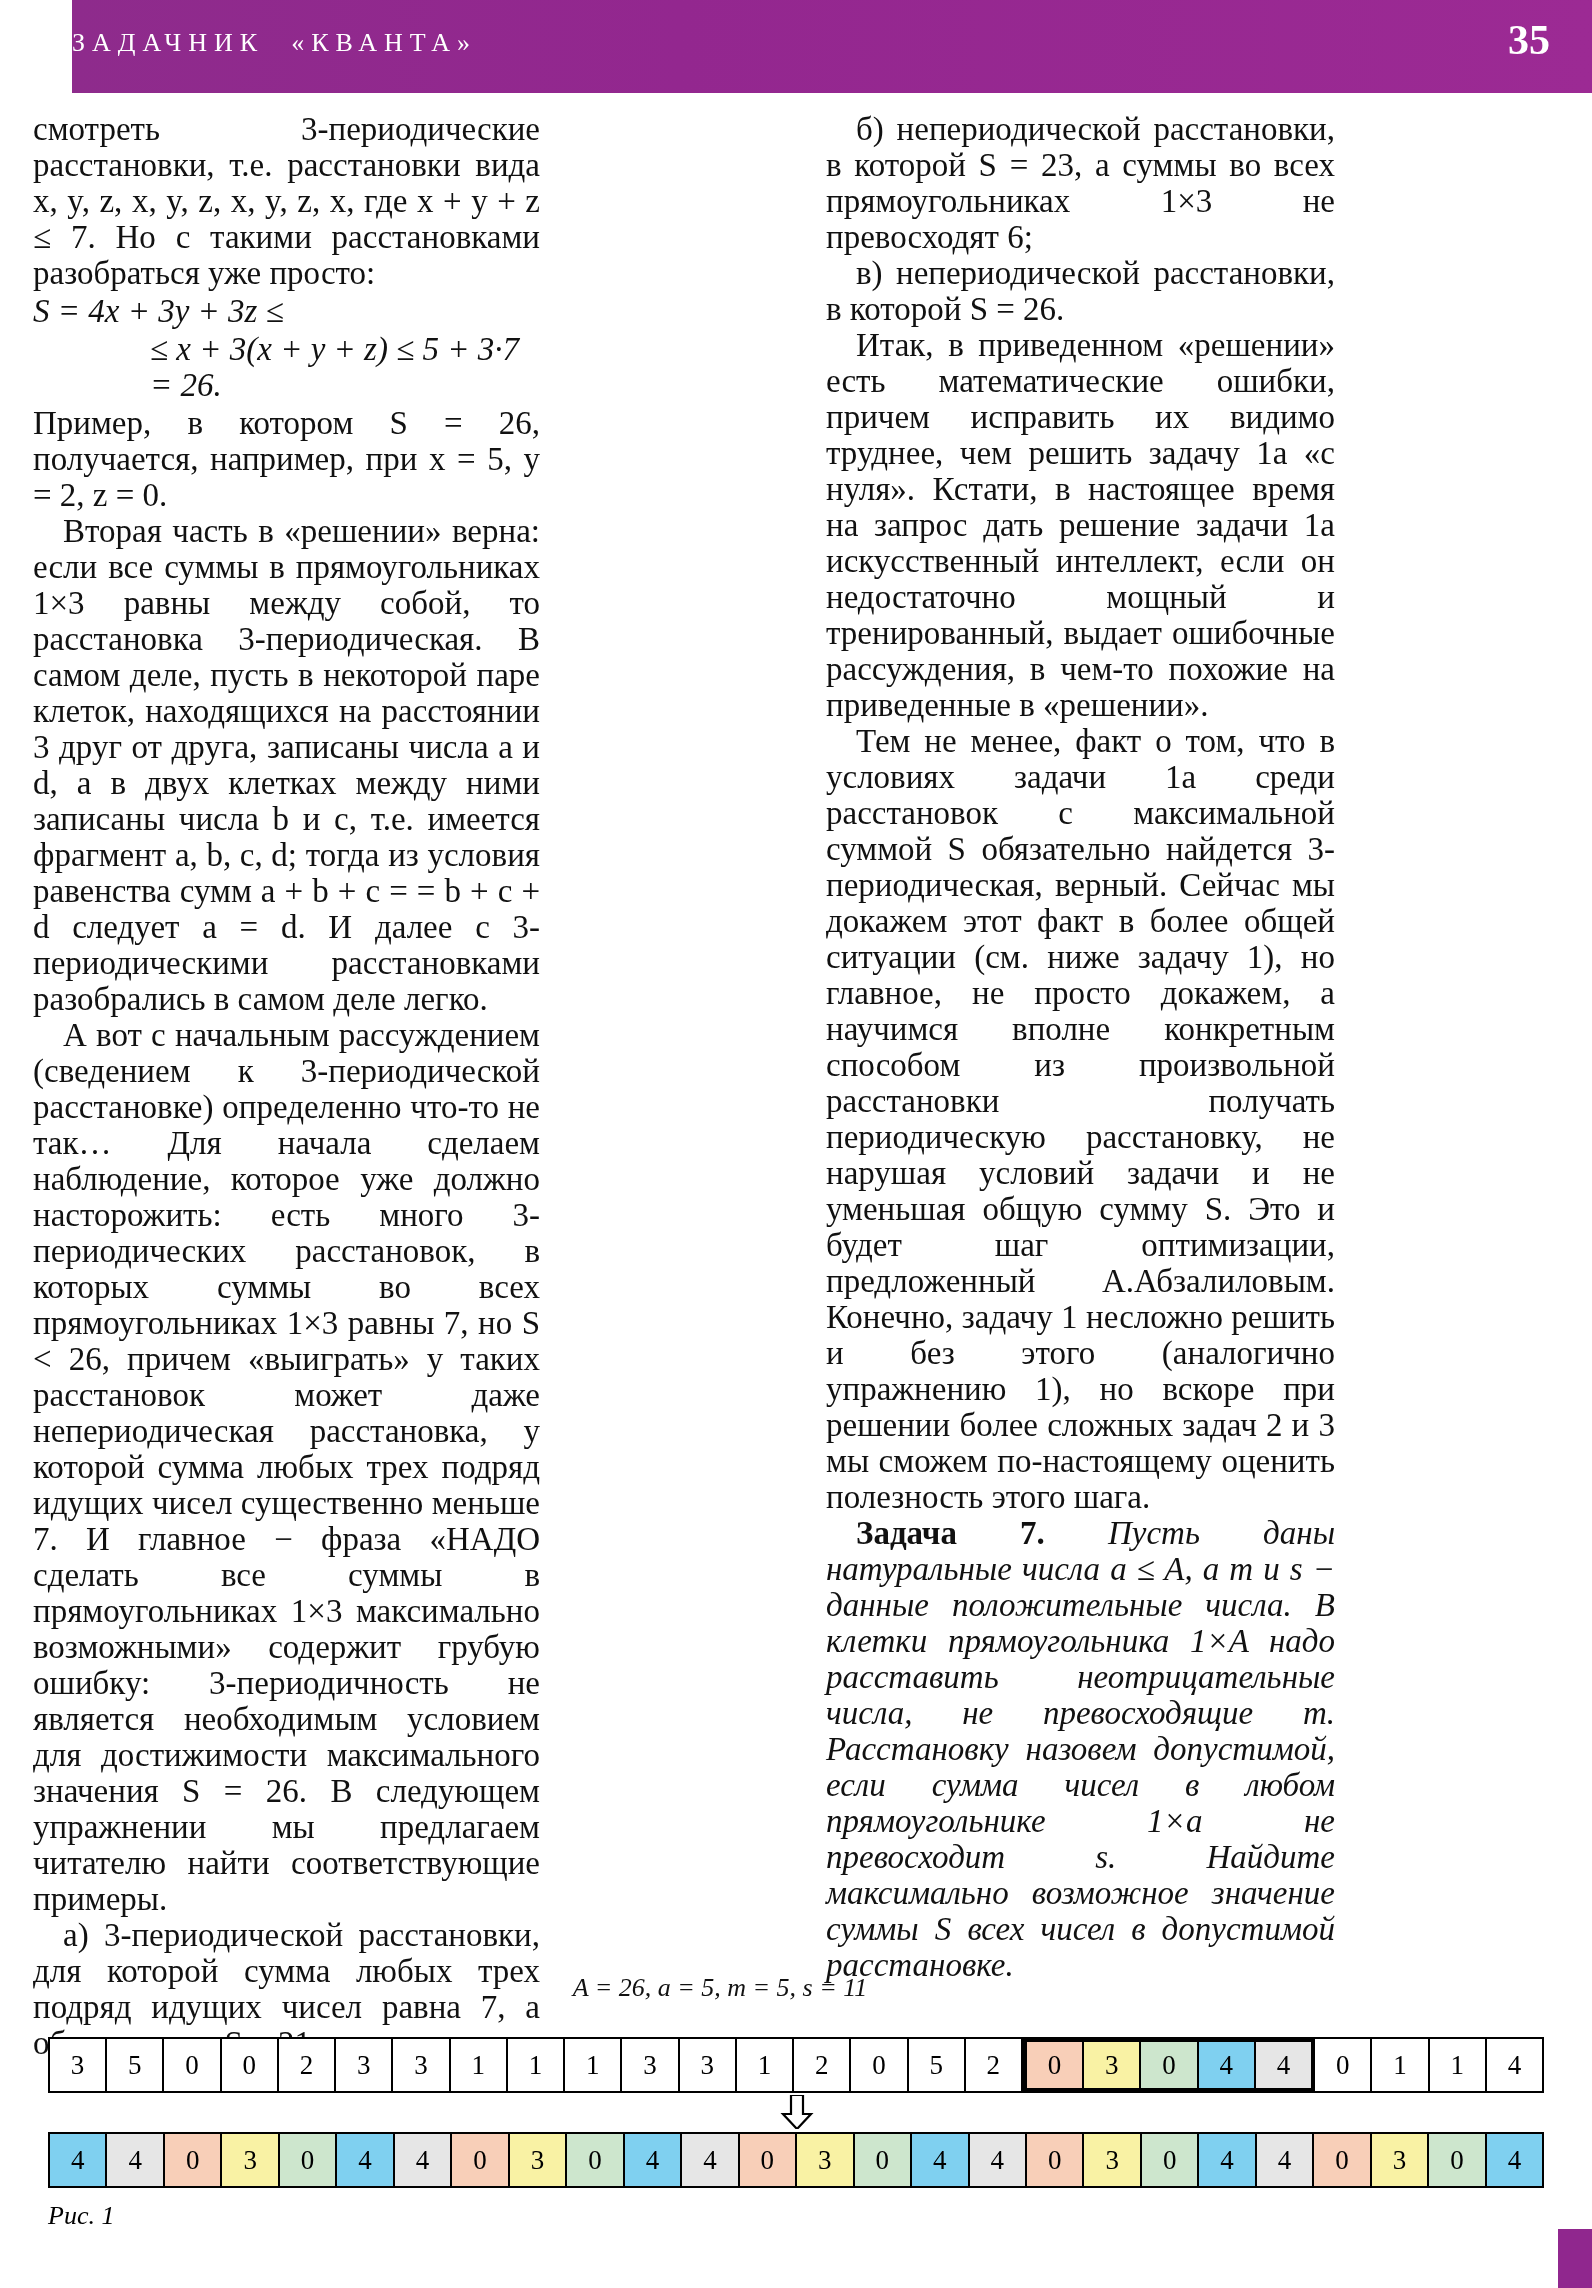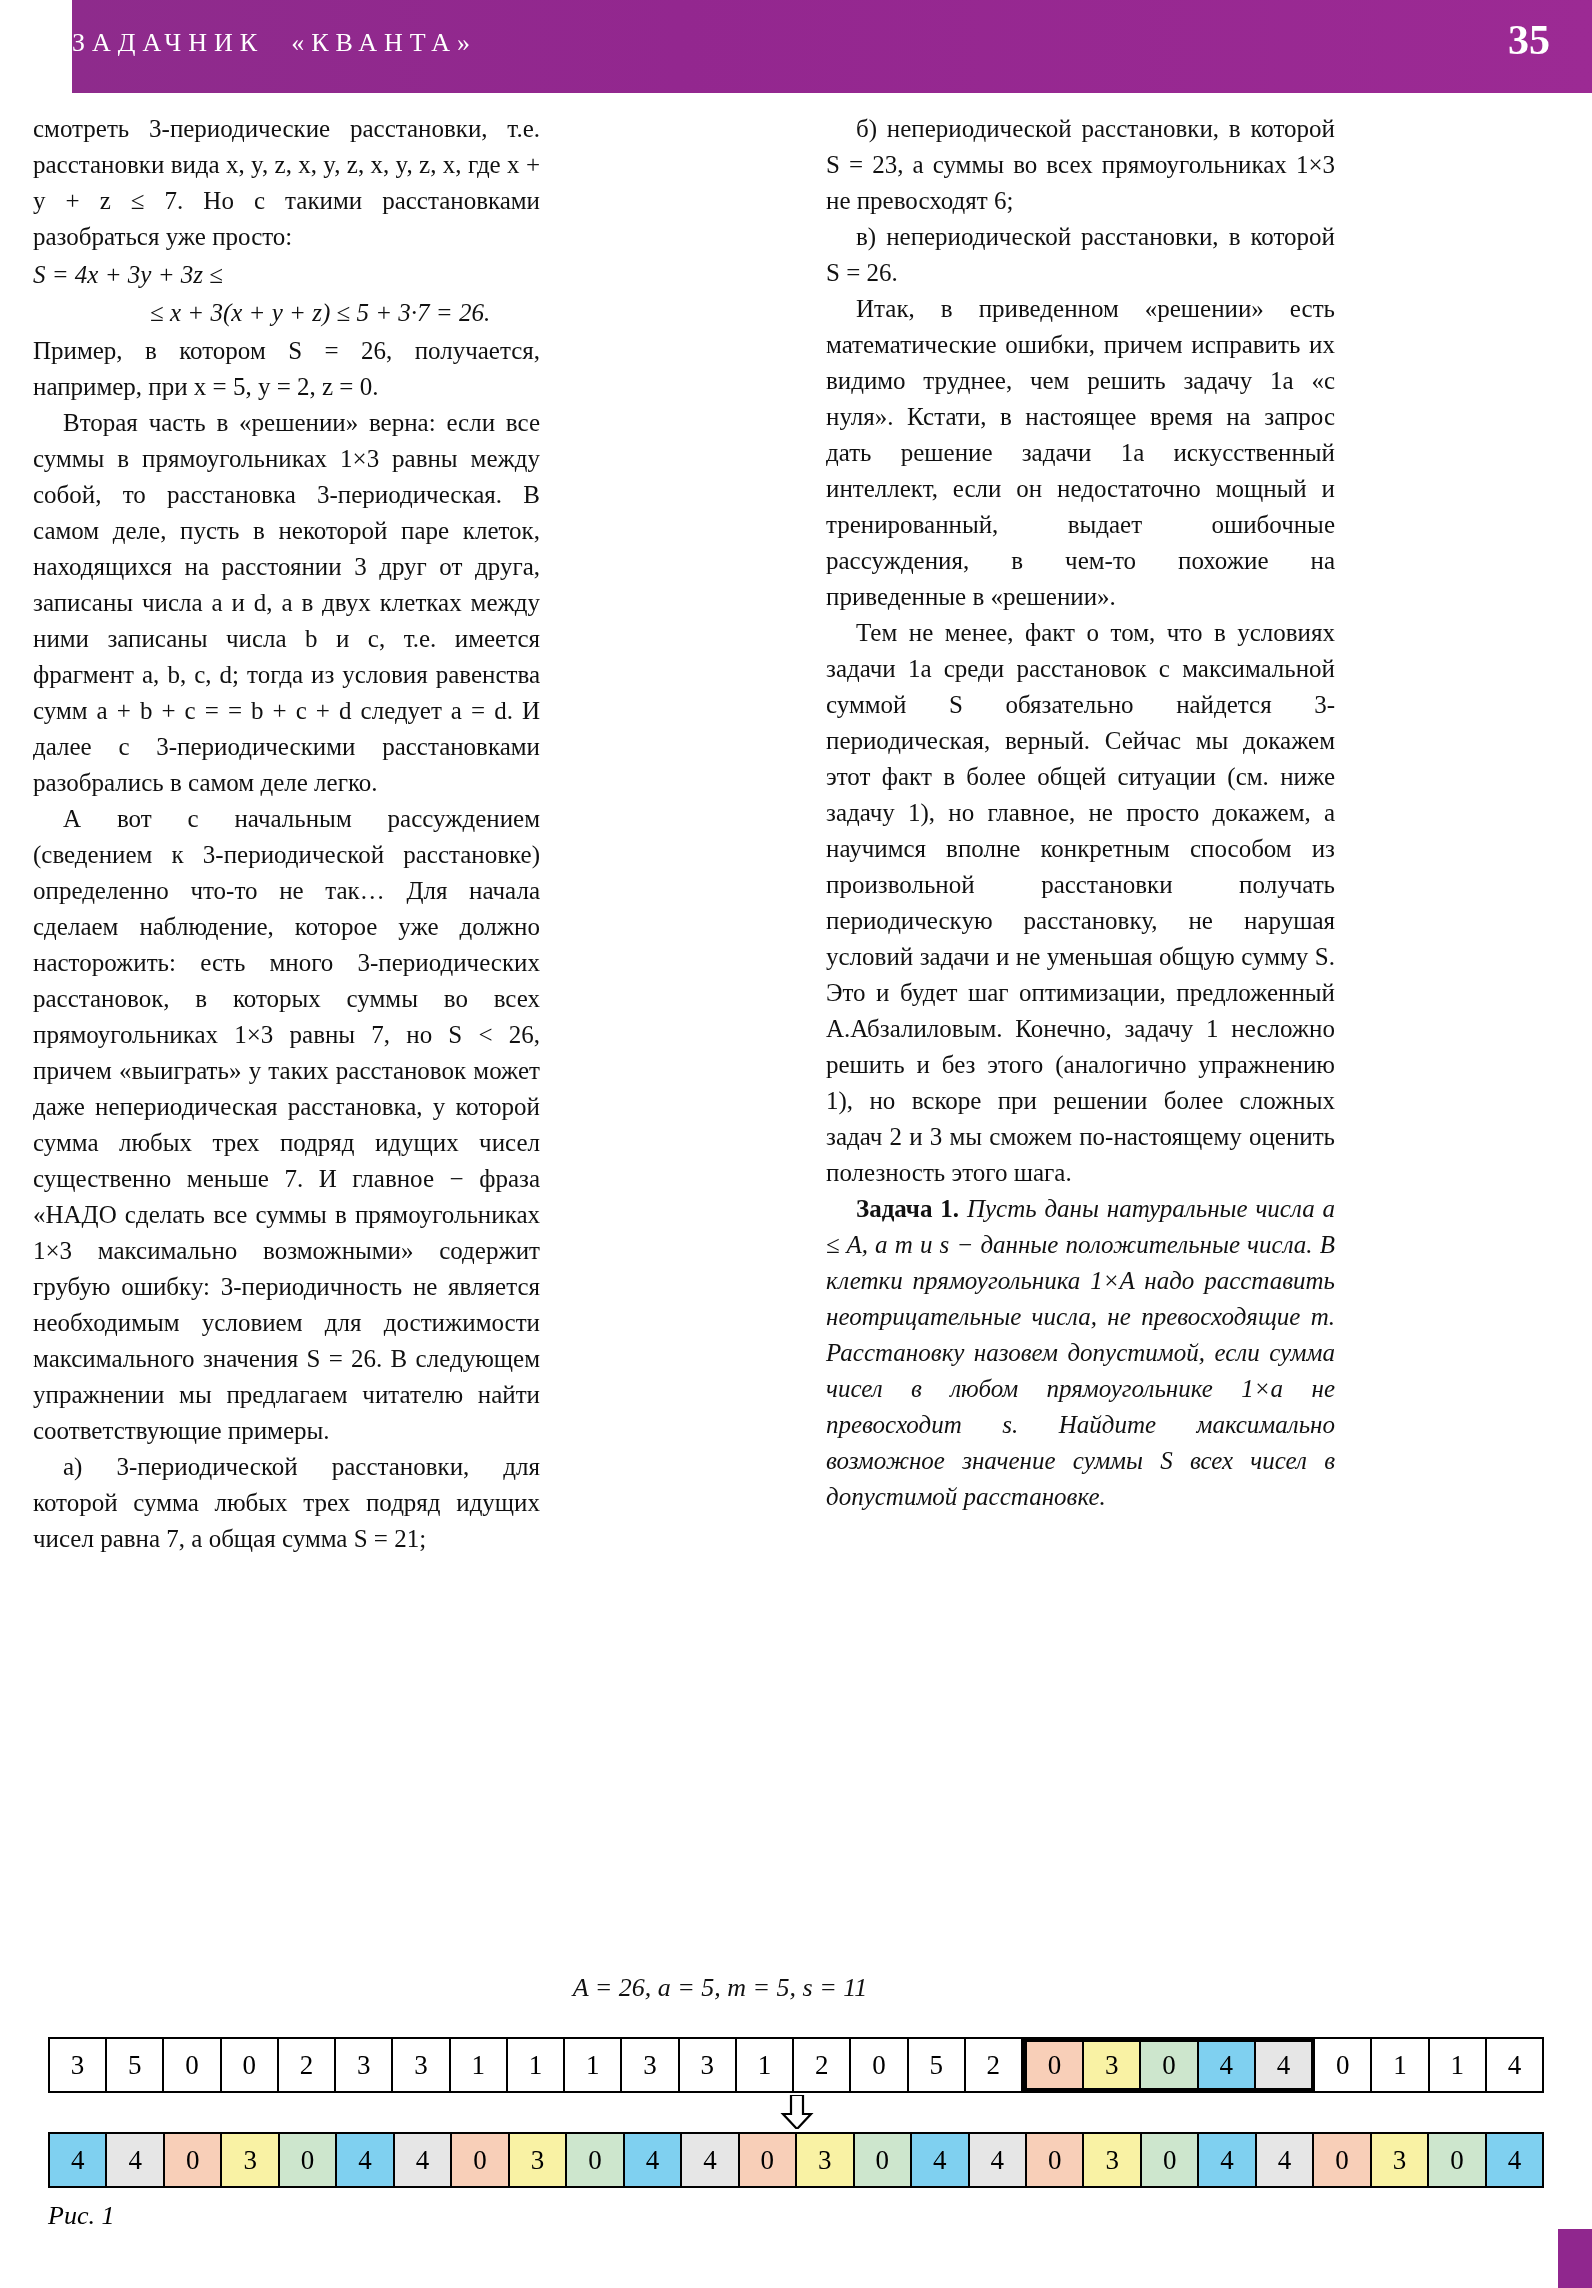--- a/index.html
+++ b/index.html
@@ -59,21 +59,21 @@
     position: absolute;
     left: 0;
     top: 111px;
     width: 1592px;
     height: 1861px;
   }
   .column {
     position: absolute;
     top: 0;
     width: 507px;
-    font-size: 25px;
+    font-size: 33px;
     line-height: 36px;
     text-align: justify;
     text-justify: inter-word;
     hyphens: manual;
   }
   #col-left  { left: 33px; }
   #col-right { left: 826px; width: 509px; }
 
   .para {
     margin: 0;
@@ -188,21 +188,21 @@
     <p class="para">А вот с начальным рассуждением (сведением к 3-периодической расстановке) определенно что-то не так… Для начала сделаем наблюдение, которое уже должно насторожить: есть много 3-периодических расстановок, в которых суммы во всех прямоугольниках 1×3 равны 7, но S &lt; 26, причем «выиграть» у таких расстановок может даже непериодическая расстановка, у которой сумма любых трех подряд идущих чисел существенно меньше 7. И главное − фраза «НАДО сделать все суммы в прямоугольниках 1×3 максимально возможными» содержит грубую ошибку: 3-периодичность не является необходимым условием для достижимости максимального значения S = 26. В следующем упражнении мы предлагаем читателю найти соответствующие примеры.</p>
     <p class="para">а) 3-периодической расстановки, для которой сумма любых трех подряд идущих чисел равна 7, а общая сумма S = 21;</p>
   </div>
 
   <div class="column" id="col-right">
     <p class="para">б) непериодической расстановки, в которой S = 23, а суммы во всех прямоугольниках 1×3 не превосходят 6;</p>
     <p class="para">в) непериодической расстановки, в которой S = 26.</p>
     <p class="para">Итак, в приведенном «решении» есть математические ошибки, причем исправить их видимо труднее, чем решить задачу 1а «с нуля». Кстати, в настоящее время на запрос дать решение задачи 1а искусственный интеллект, если он недостаточно мощный и тренированный, выдает ошибочные рассуждения, в чем-то похожие на приведенные в «решении».</p>
     <p class="para">Тем не менее, факт о том, что в условиях задачи 1а среди расстановок с максимальной суммой S обязательно найдется 3-периодическая, верный. Сейчас мы докажем этот факт в более общей ситуации (см. ниже задачу 1), но главное, не просто докажем, а научимся вполне конкретным способом из произвольной расстановки получать периодическую расстановку, не нарушая условий задачи и не уменьшая общую сумму S. Это и будет шаг оптимизации, предложенный А.Абзалиловым. Конечно, задачу 1 несложно решить и без этого (аналогично упражнению 1), но вскоре при решении более сложных задач 2 и 3 мы сможем по-настоящему оценить полезность этого шага.</p>
     <p class="para">
-      <span class="lead-bold">Задача 1.</span>
+      <span class="lead-bold">Задача 7.</span>
       <span class="italic-body">Пусть даны натуральные числа a ≤ A, a m и s − данные положительные числа. В клетки прямоугольника 1×A надо расставить неотрицательные числа, не превосходящие m. Расстановку назовем допустимой, если сумма чисел в любом прямоугольнике 1×a не превосходит s. Найдите максимально возможное значение суммы S всех чисел в допустимой расстановке.</span>
     </p>
   </div>
 </div>
 
 <div id="fig-params">A = 26,  a = 5,  m = 5,  s = 11</div>
 
 <div class="cellrow" id="row-top">
     <div class="cell" style="background: rgb(255, 255, 255);">3</div>
     <div class="cell" style="background: rgb(255, 255, 255);">5</div>

